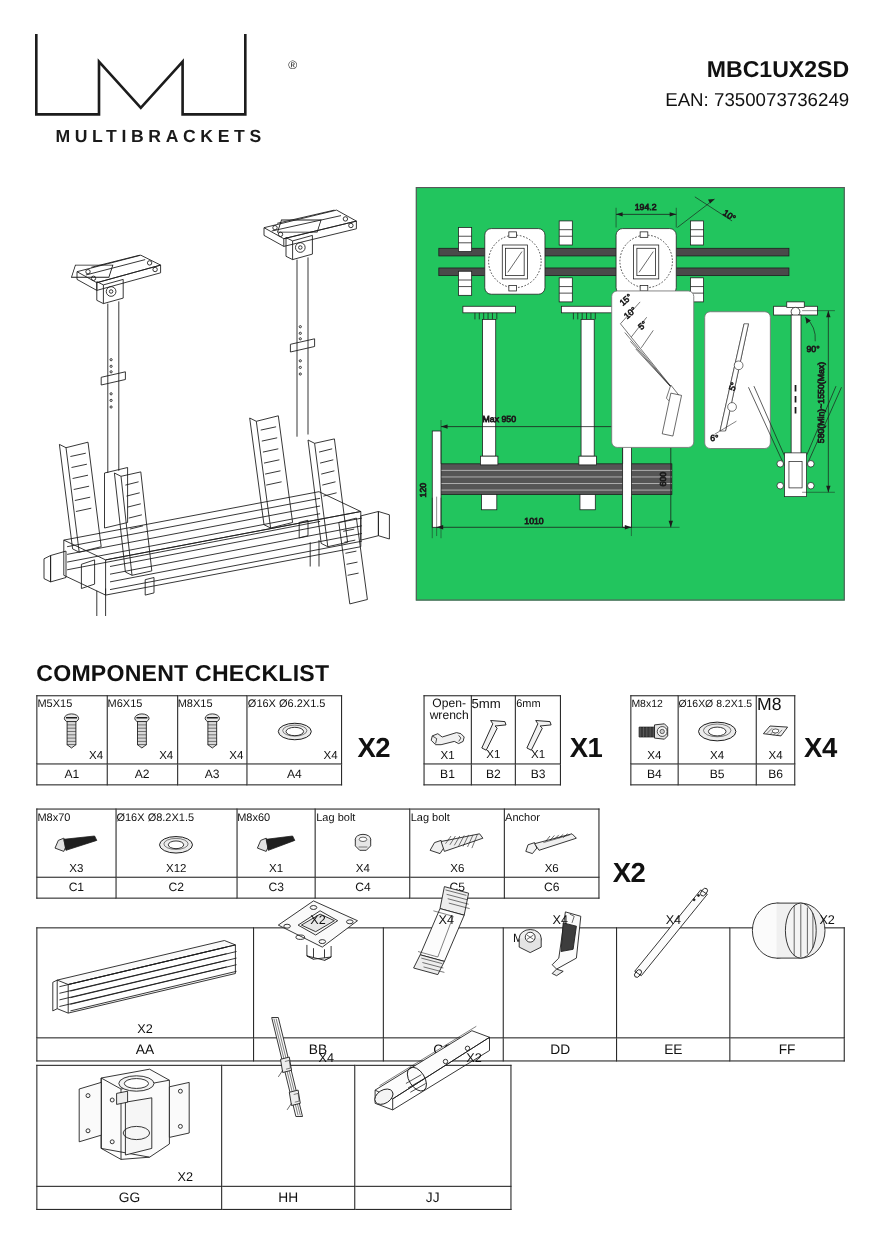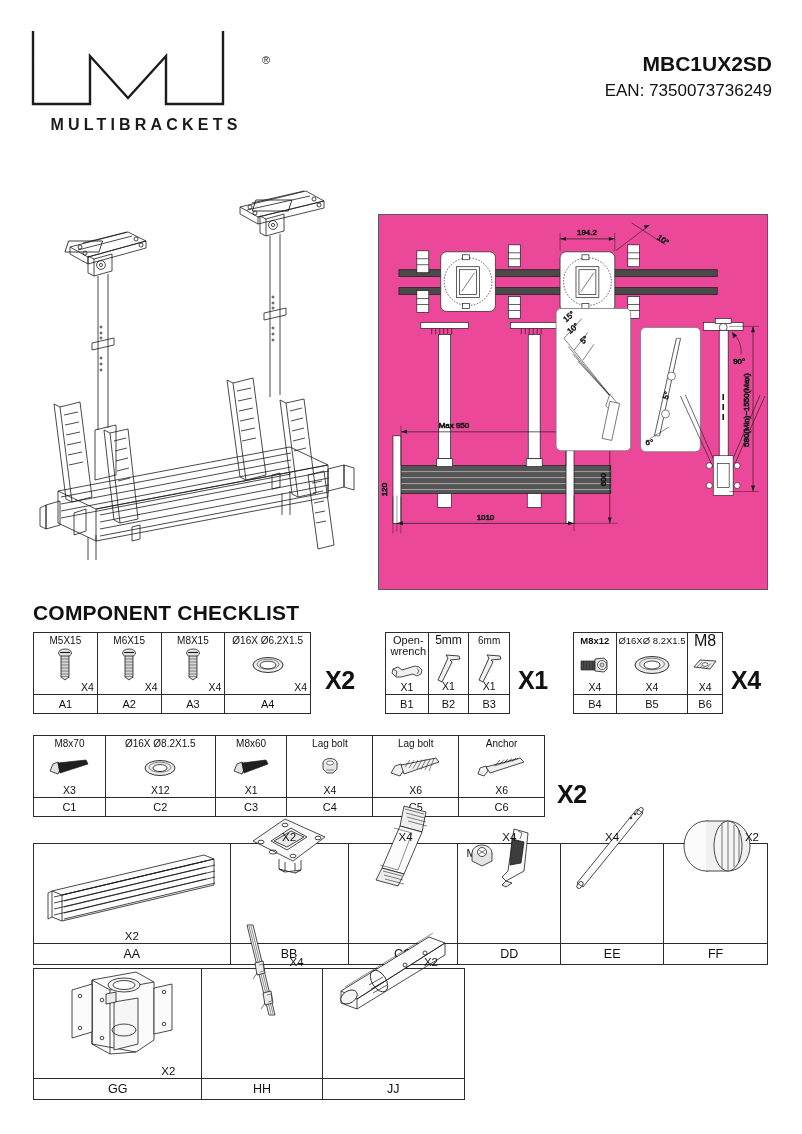--- a/index.html
+++ b/index.html
@@ -36,38 +36,37 @@
   #ean { font-size:17px; font-weight:400; margin-top:5px; color:#111; }
 
   
   #iso-drawing { position:absolute; left:28px; top:175px; width:345px; height:385px; }
 
   
   #tech-panel {
     position:absolute; left:378px; top:170px;
     width:390px; height:376px;
     border:1.3px solid #58585a;
-    background:#ec4899;
-    margin-top:44px;
+    background:#22c55e;
   }
 
   
   #checklist-title {
     position:absolute; left:33px; top:601px;
     font-size:21px; font-weight:700; letter-spacing:0.2px; color:#111;
   }
 
   
   .ptable { position:absolute; border-collapse:collapse; background:#fff; }
   .ptable td { border:1px solid #2b2b2b; padding:0; vertical-align:top; }
 
   .cell { position:relative; width:100%; height:100%; }
   .cell .spec {
     position:absolute; left:0; right:0; top:2px;
-    text-align:center; font-size:10px; line-height:11px; color:#111;
+    font-size:10px; line-height:11px; color:#111;
     white-space:nowrap;
   }
   .cell .spec.wrap { white-space:normal; }
   .cell .qty {
     position:absolute; right:3px; bottom:1px;
     font-size:10.5px; color:#111;
   }
   .cell .qty.centered { right:auto; left:0; width:100%; text-align:center; }
   .cell .art {
     position:absolute; left:0; right:0; top:12px; bottom:10px;
@@ -478,21 +477,21 @@
   </tr>
 </tbody>
   </table>
 <div class="multiplier" style="left:518px; top:666px;">X1</div>
 
 <table class="ptable" style="left:573px; top:632px; width:150px;">
   <tbody>
       <tr class="rowB">
     <td style="width:43px;">
           <div class="cell">
-      <div class="spec" style="font-size:9.5px;font-weight:bold;">M8x12</div>
+      <div class="spec" style="font-size:9.5px;">M8x12</div>
       <div class="art">
         <svg width="34" height="20" viewBox="0 0 34 20">
                 <path d="M3,6 h14 v9 h-14 Z" fill="#3a3a3a" stroke="#1c1c1c" stroke-width="0.7"></path>
                 <path d="M4,6 v9 M7,6 v9 M10,6 v9 M13,6 v9 M16,6 v9" stroke="#777" stroke-width="0.5"></path>
                 <path d="M17,4 L26,3 L29,6 L29,14 L26,17 L17,16 Z" fill="#e4e4e4" stroke="#1c1c1c" stroke-width="0.8"></path>
                 <circle cx="24" cy="10" r="4.5" fill="#f6f6f6" stroke="#1c1c1c" stroke-width="0.7"></circle>
                 <circle cx="24" cy="10" r="2" fill="#cfcfcf" stroke="#1c1c1c" stroke-width="0.6"></circle>
               </svg>
       </div>
       <div class="qty centered">X4</div>

